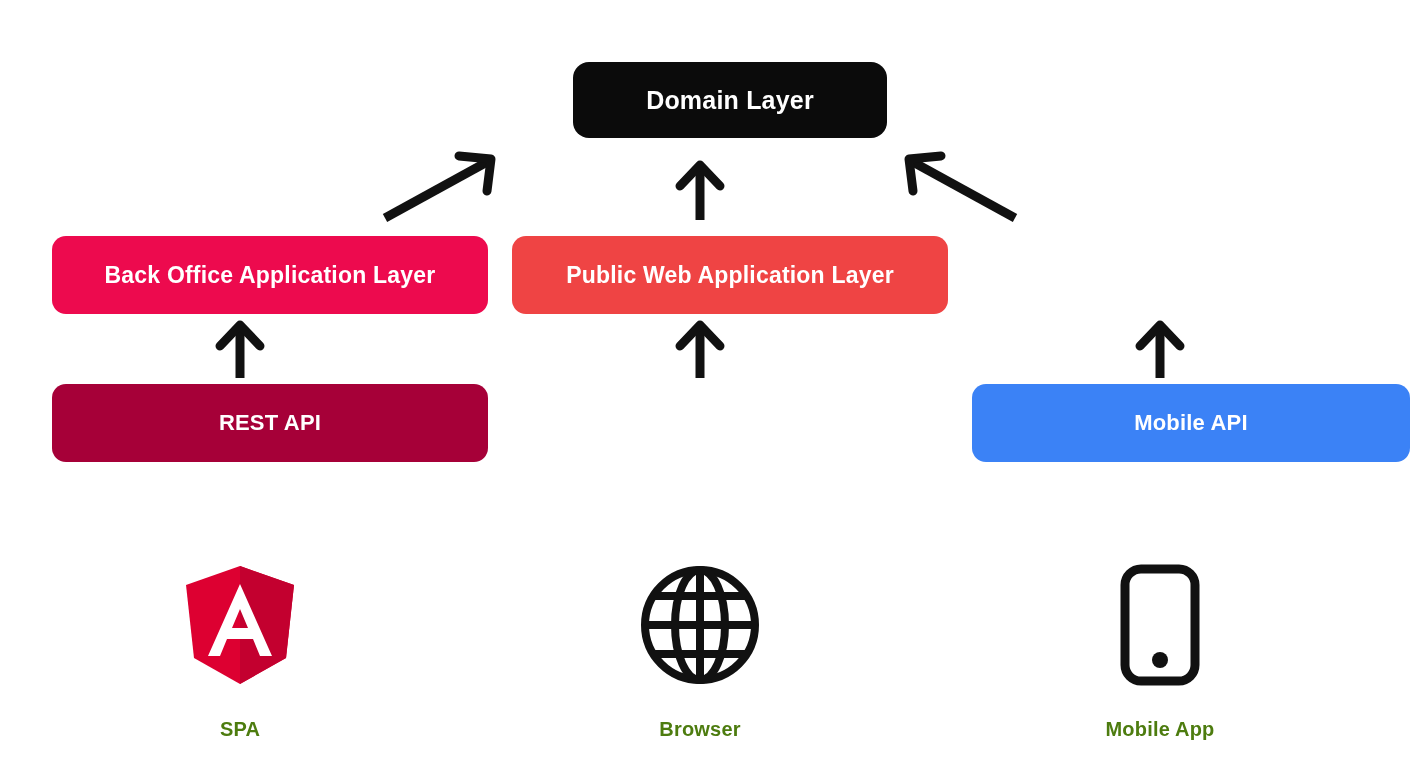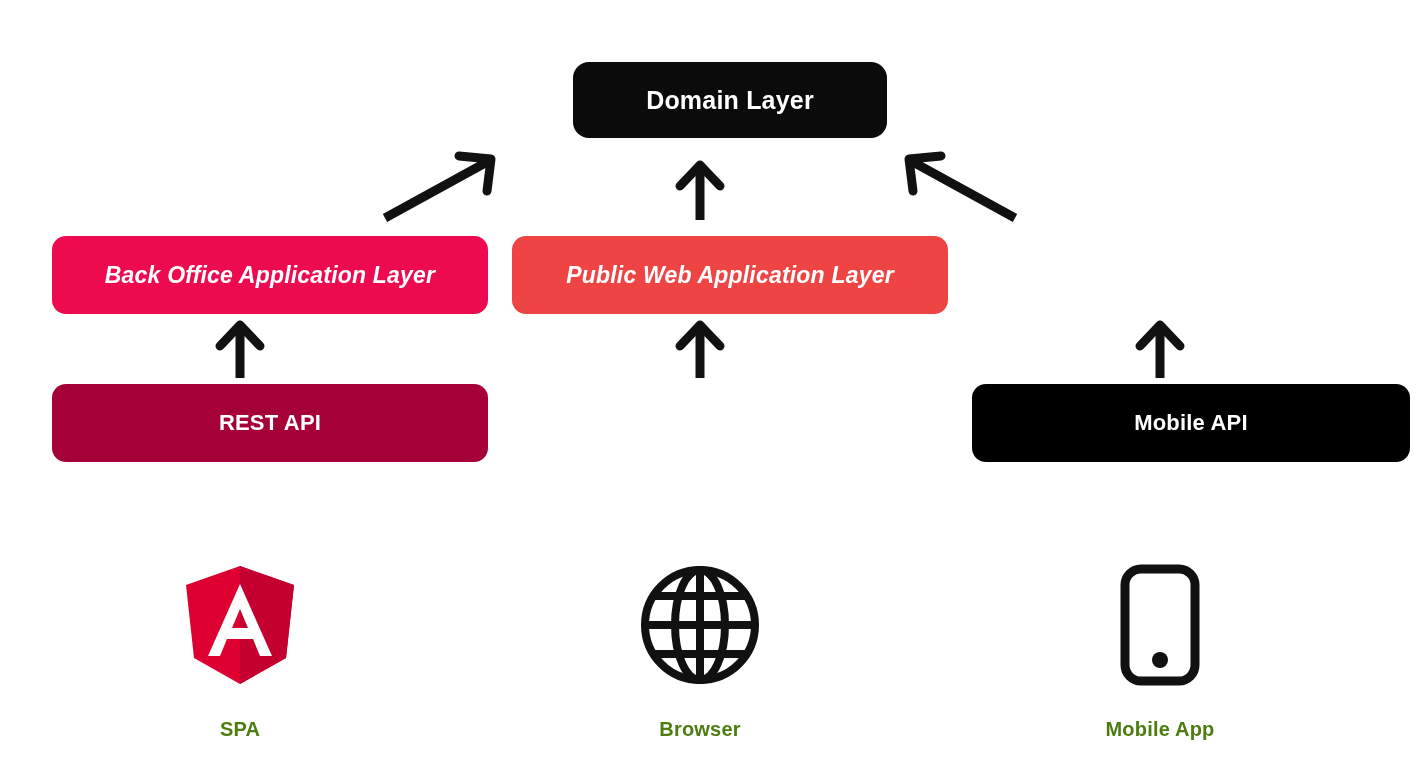--- a/index.html
+++ b/index.html
@@ -40,21 +40,20 @@
     width: 314px;
     height: 76px;
     background: #0b0b0b;
     border-radius: 16px;
     font-size: 25px;
   }
   .row-app {
     top: 236px;
     height: 78px;
     font-size: 23px;
-    font-style: italic;
   }
   .row-api {
     top: 384px;
     height: 78px;
     font-size: 22px;
   }
   .col-left  { left: 22px;   width: 436px; }
   .col-mid   { left: 482px;  width: 436px; }
   .col-right { left: 942px;  width: 438px; }
 
@@ -141,21 +140,21 @@
   </svg>
 
   <svg class="arrow-svg" style="left:1132px; top:318px;" width="56" height="62" viewBox="0 0 56 62">
     <line class="arrow-line" x1="28" y1="60" x2="28" y2="12"></line>
     <polyline class="arrow-head" points="8,28 28,7 48,28"></polyline>
   </svg>
 
   <div class="box row-api col-left" style="background:#A60038;">REST API</div>
 
 
-  <div class="box row-api col-right" style="background:#000000;">Mobile API</div>
+  <div class="box row-api col-right" style="background:#3b82f6;">Mobile API</div>
 
   <div class="client c-left">
     <div class="client-icon">
       <svg width="116" height="122" viewBox="0 0 116 122">
         <polygon points="58,2 112,21 104,94 58,120 12,94 4,21" fill="#DD0031"></polygon>
         <polygon points="58,2 58,120 104,94 112,21" fill="#C3002F"></polygon>
         <path d="M58 20 L90 92 L78 92 L71 75 L45 75 L38 92 L26 92 Z M66 64 L58 45 L50 64 Z" fill="#ffffff"></path>
       </svg>
     </div>
     <div class="client-label">SPA</div>

